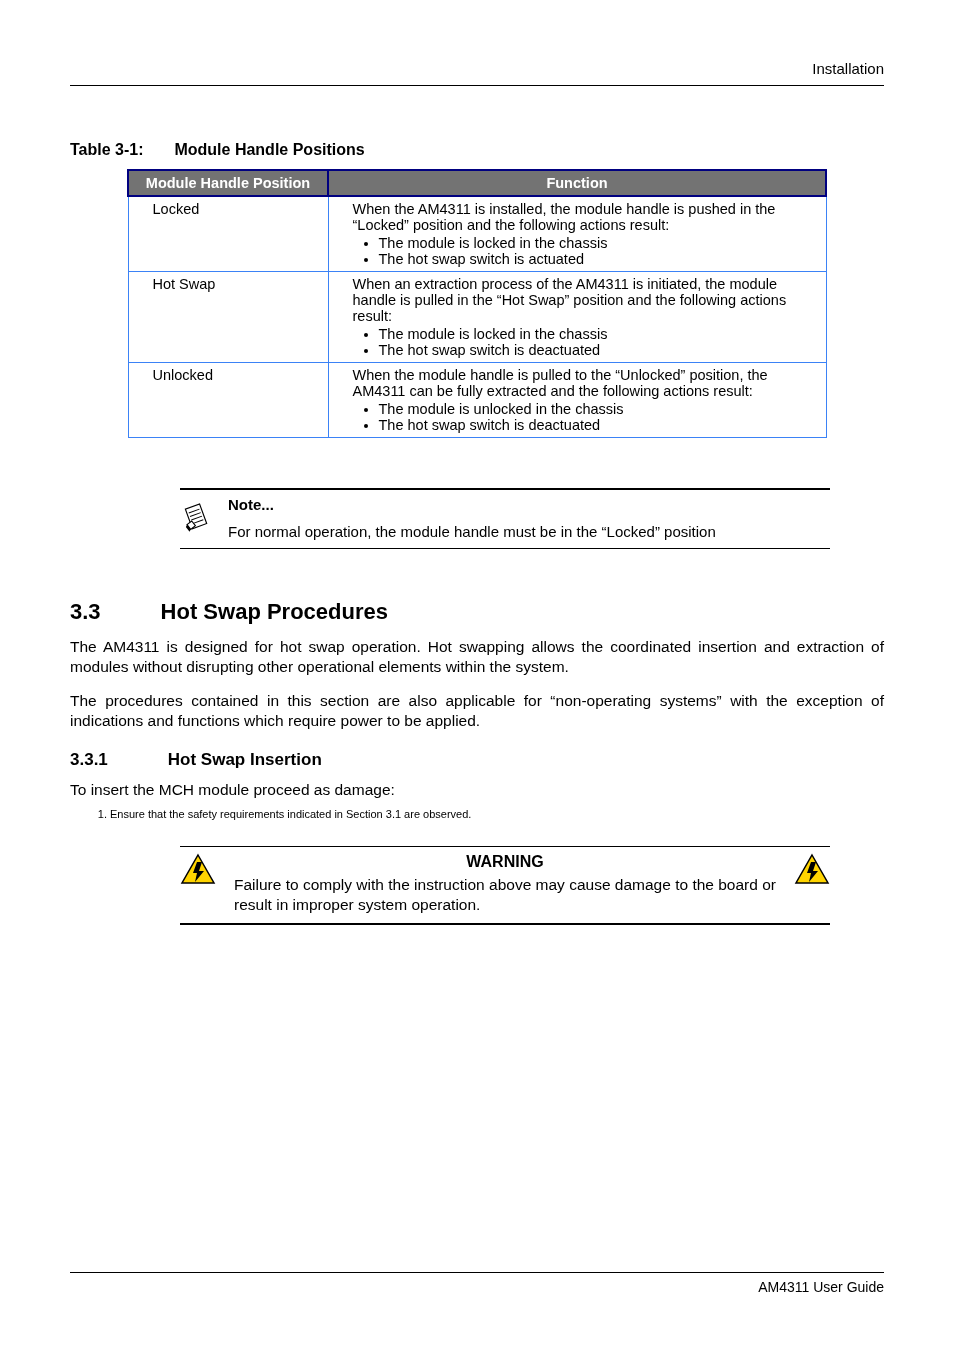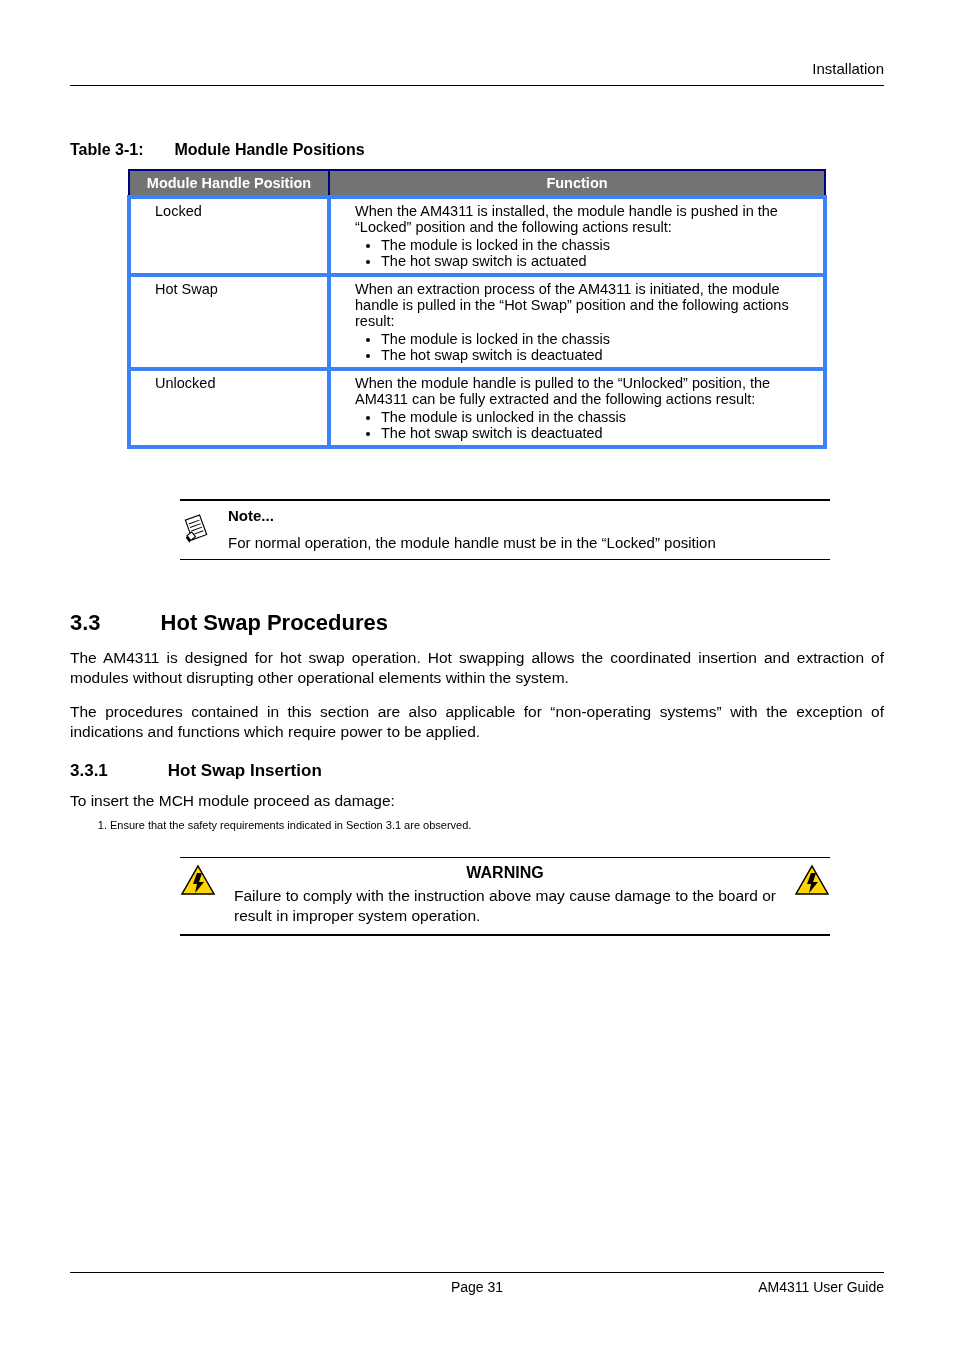--- a/index.html
+++ b/index.html
@@ -36,21 +36,21 @@
   }
   .positions-table th {
     background: #737373;
     color: #ffffff;
     font-weight: 700;
     text-align: center;
     padding: 4px 8px;
     border: 2px solid #000080;
   }
   .positions-table td {
-    border: 4px solid #3b82f6;
+    border: 1px solid #3b82f6;
     padding: 4px 24px;
     vertical-align: top;
   }
   .positions-table td.col-pos { width: 200px; }
   .cell-lead { margin-bottom: 2px; }
   .cell-ul {
     margin: 0 0 0 26px;
     padding: 0;
     list-style: disc;
   }
@@ -222,15 +222,14 @@
       </span>
       <div class="warn-title">WARNING</div>
       <div class="warn-text">Failure to comply with the instruction above may cause damage to the board or result in improper system operation.</div>
     </div>
     <div class="warn-rule"></div>
   </div>
 </div>
 
 <div class="footer">
   <span></span>
-  <span class="center">Page 31</span>
   <span>AM4311 User Guide</span>
 </div>
 
 </body></html>

